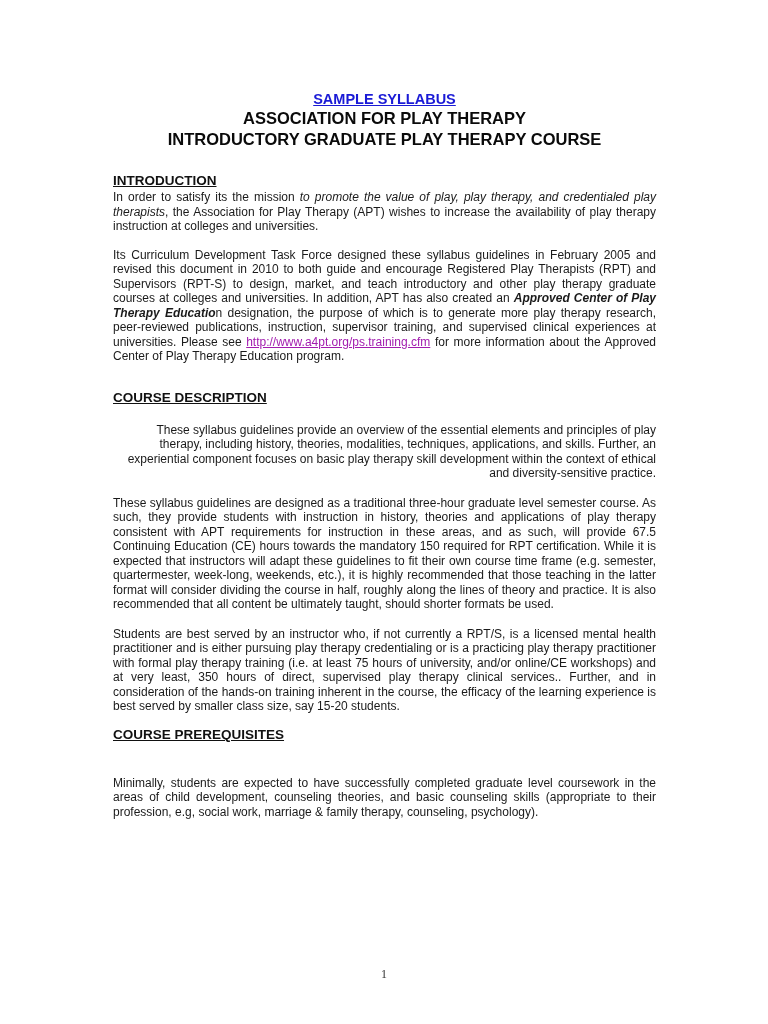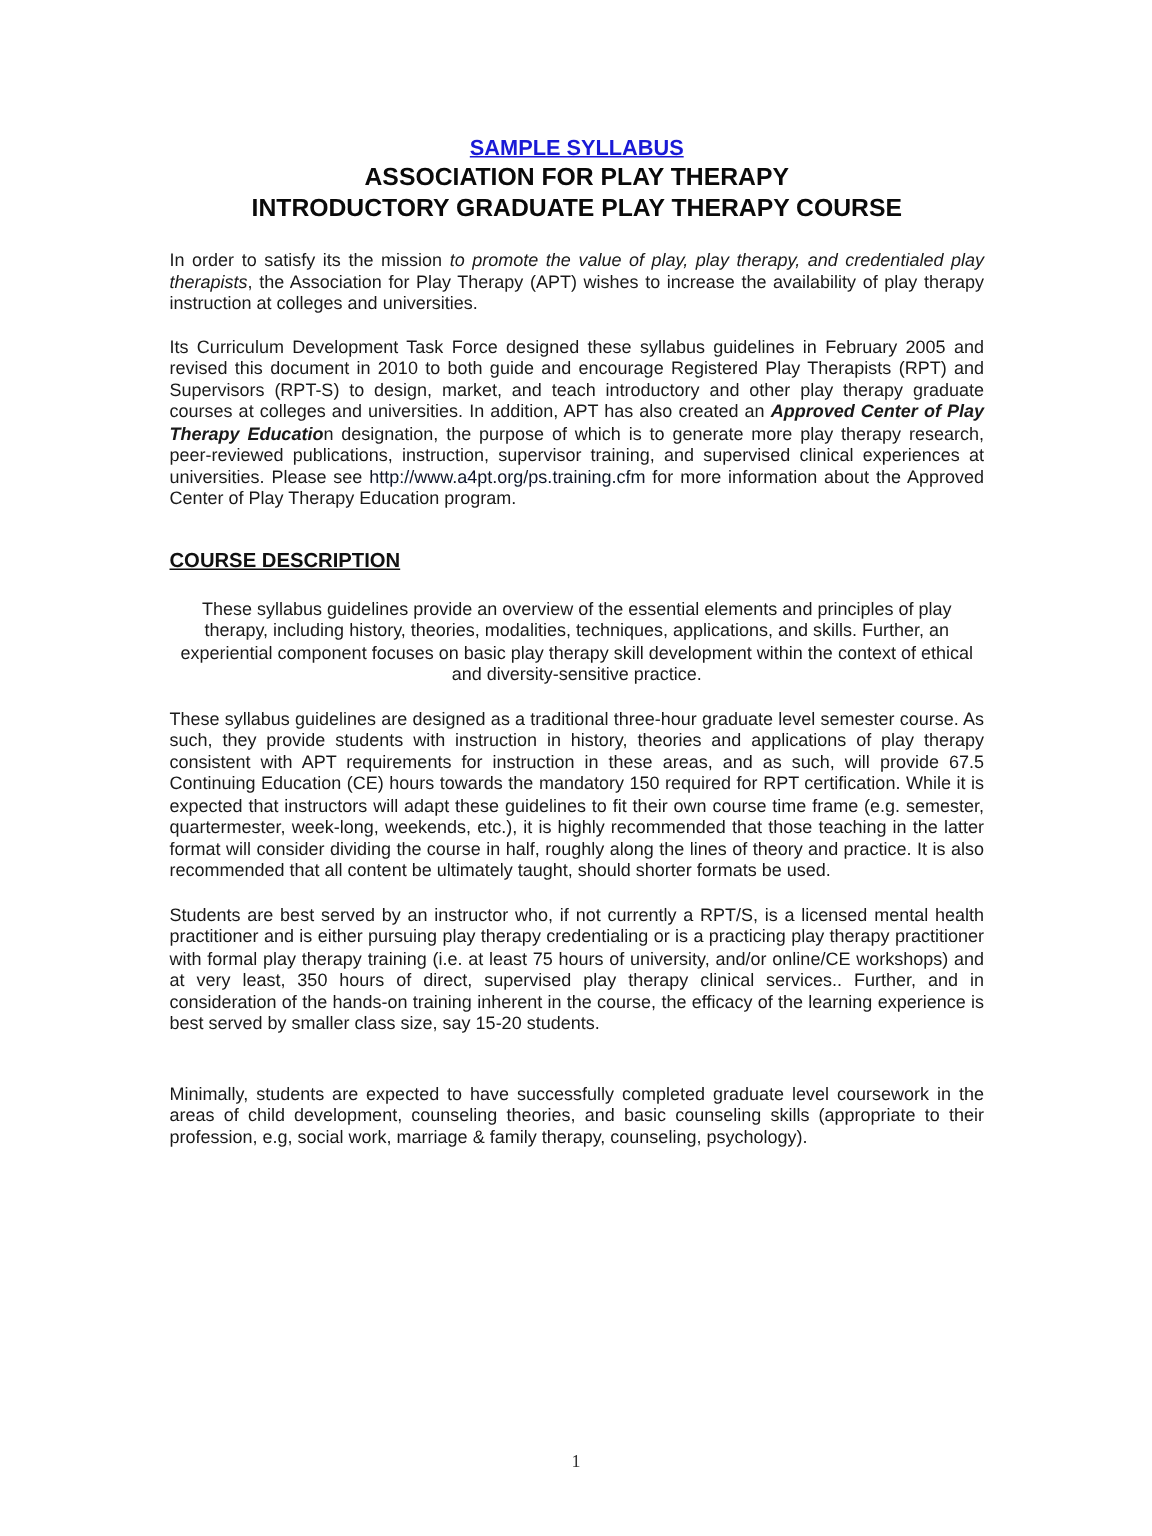--- a/index.html
+++ b/index.html
@@ -2,65 +2,67 @@
 <html><head>
   <meta charset="utf-8">
   <style>
     html, body { margin: 0; padding: 0; background: #ffffff; }
     body { width: 768px; height: 1024px; position: relative; overflow: hidden; }
     .page {
       position: absolute; left: 113px; top: 90px; width: 543px;
       font-family: "Liberation Sans", sans-serif; color: #1a1a1a;
       font-size: 12px; line-height: 14.5px;
     }
-    .header-block { text-align: center; margin-bottom: 16px; }
+    .header-block { text-align: center; margin-bottom: 4px; }
     .sample-link {
       display: inline-block; color: #1a1ad6; text-decoration: underline;
       font-weight: bold; font-size: 14.5px; line-height: 18px;
     }
     .doc-title {
       font-weight: bold; font-size: 16.5px; line-height: 21px; color: #0a0a0a;
       white-space: nowrap;
     }
     h2.section {
       font-size: 13.5px; font-weight: bold; text-decoration: underline;
       margin: 0; line-height: 18px; color: #111;
     }
     p { margin: 0; text-align: justify; }
-    p.left { text-align: center; }
-    a.link { color: #0f172a; }
+    p.left { text-align: right; }
+    a.link { color: #a21caf; text-decoration: underline; }
     .bi { font-weight: bold; font-style: italic; }
     .page-number {
       position: absolute; left: 0; width: 768px; top: 967px; text-align: center;
       font-family: "Liberation Serif", serif; font-size: 12px; color: #333;
     }
   </style>
 </head>
 <body>
 
 <div class="page">
 
   <div class="header-block">
     <a class="sample-link">SAMPLE SYLLABUS</a>
     <div class="doc-title">ASSOCIATION FOR PLAY THERAPY</div>
     <div class="doc-title">INTRODUCTORY GRADUATE PLAY THERAPY COURSE</div>
   </div>
 
+  <h2 class="section" style="margin-top:22px;">INTRODUCTION</h2>
 
   <p style="margin-top:0;"><span>In order to satisfy its the mission </span><i>to promote the value of play, play therapy, and credentialed play therapists</i><span>, the Association for Play Therapy (APT) wishes to increase the availability of play therapy instruction at colleges and universities.</span></p>
 
   <p style="margin-top:14px;"><span>Its Curriculum Development Task Force designed these syllabus guidelines in February 2005 and revised this document in 2010 to both guide and encourage Registered Play Therapists (RPT) and Supervisors (RPT-S) to design, market, and teach introductory and other play therapy graduate courses at colleges and universities. In addition, APT has also created an </span><span class="bi">Approved Center of Play Therapy Educatio</span><span>n designation, the purpose of which is to generate more play therapy research, peer-reviewed publications, instruction, supervisor training, and supervised clinical experiences at universities. Please see </span><a class="link">http://www.a4pt.org/ps.training.cfm</a><span> for more information about the Approved Center of Play Therapy Education program.</span></p>
 
 
   <h2 class="section" style="margin-top:25px;">COURSE DESCRIPTION</h2>
 
   <p class="left" style="margin-top:16px;">These syllabus guidelines provide an overview of the essential elements and principles of play therapy, including history, theories, modalities, techniques, applications, and skills. Further, an experiential component focuses on basic play therapy skill development within the context of ethical and diversity-sensitive practice.</p>
 
   <p style="margin-top:15px;">These syllabus guidelines are designed as a traditional three-hour graduate level semester course.  As such, they provide students with instruction in history, theories and applications of play therapy consistent with APT requirements for instruction in these areas, and as such, will provide 67.5 Continuing Education (CE) hours towards the mandatory 150 required for RPT certification.  While it is expected that instructors will adapt these guidelines to fit their own course time frame (e.g. semester, quartermester, week-long, weekends, etc.), it is highly recommended that those teaching in the latter format will consider dividing the course in half, roughly along the lines of theory and practice. It is also recommended that all content be ultimately taught, should shorter formats be used.</p>
 
   <p style="margin-top:15px;">Students are best served by an instructor who, if not currently a RPT/S, is a licensed mental health practitioner and is either pursuing play therapy credentialing or is a practicing play therapy practitioner with formal play therapy training (i.e. at least 75 hours of university, and/or online/CE workshops) and at very least, 350 hours of direct, supervised play therapy clinical services.. Further, and in consideration of the hands-on training inherent in the course, the efficacy of the learning experience is best served by smaller class size, say 15-20 students.</p>
 
+  <h2 class="section" style="margin-top:12px;">COURSE PREREQUISITES</h2>
 
   <p style="margin-top:32px;">Minimally, students are expected to have successfully completed graduate level coursework in the areas of child development, counseling theories, and basic counseling skills (appropriate to their profession, e.g, social work, marriage &amp; family therapy, counseling, psychology).</p>
 
 </div>
 
 <div class="page-number">1</div>
 
 </body></html>

